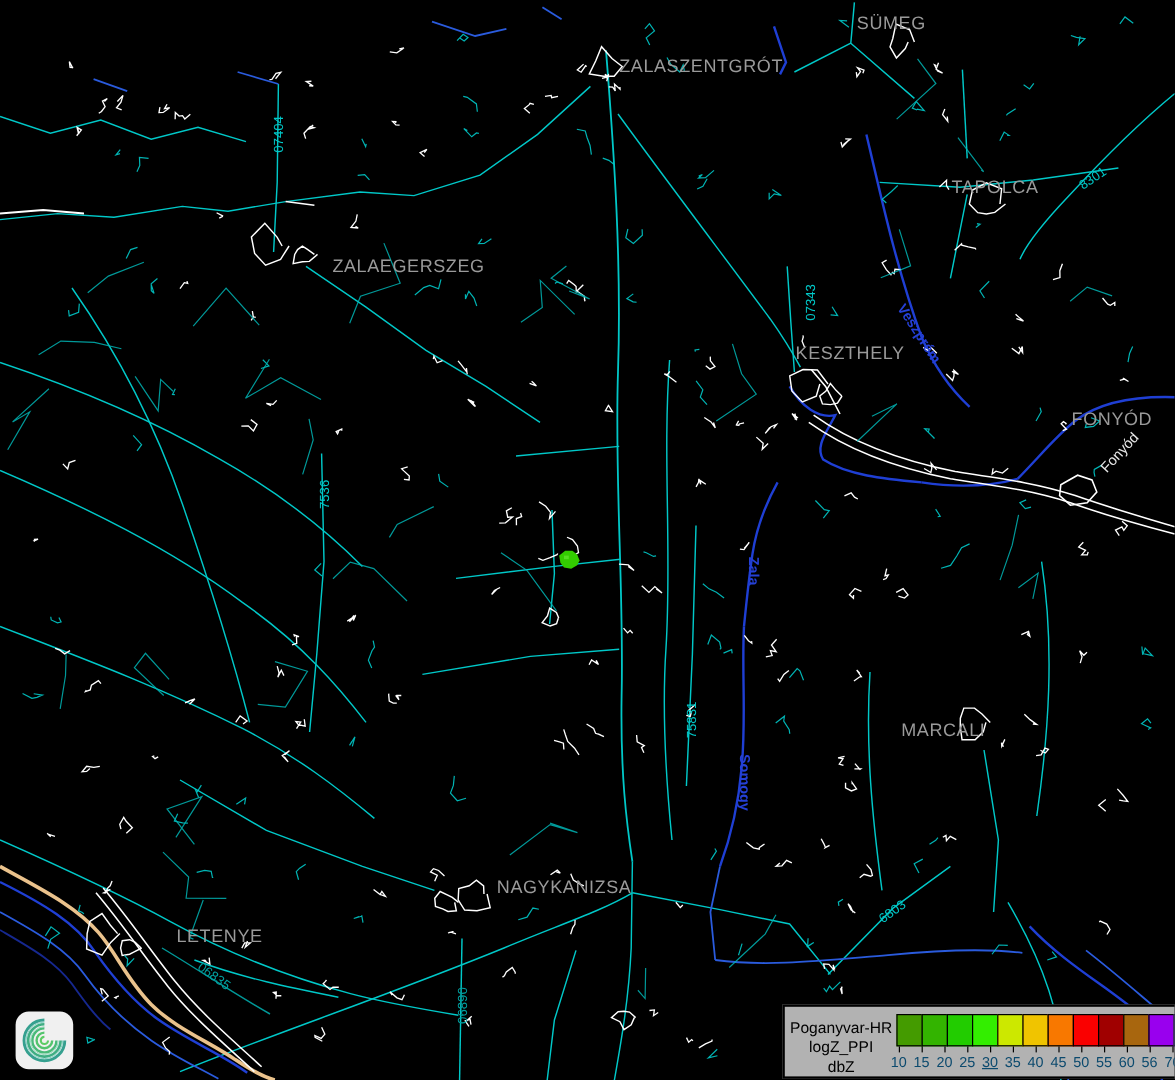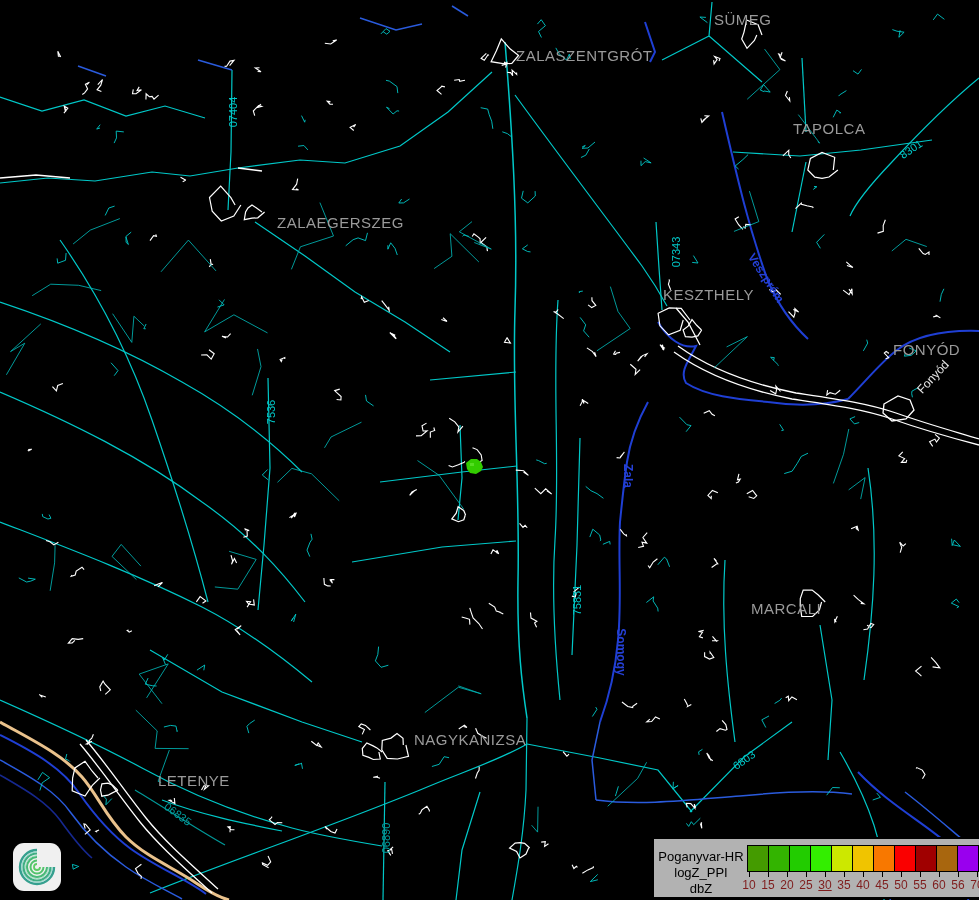--- a/index.html
+++ b/index.html
@@ -26,21 +26,21 @@
   .bd{stroke:#eac28c;stroke-width:3;fill:none;}
   
   .legend{position:absolute;left:622px;top:837px;width:356px;height:62px;background:#b2b2b2;
           border:2px solid #000;box-sizing:border-box;display:flex;align-items:flex-end;margin-left:30px;}
   .legend-text{width:94px;text-align:center;color:#000;font-size:13px;line-height:16px;}
   .legend-scale{position:relative;flex:1;height:100%;}
   .cells{position:absolute;left:0;top:6px;display:flex;}
   .cell{width:20px;height:25px;border:1px solid #000;margin-left:-1px;}
   .ticks{position:absolute;left:0;top:33px;width:100%;height:24px;}
   .tickmark{position:absolute;top:0;width:1px;height:5px;background:#000;}
-  .ticklab{position:absolute;top:6px;transform:translateX(-50%);color:#7f1d1d;font-size:12px;}
+  .ticklab{position:absolute;top:6px;transform:translateX(-50%);color:#0c4a6e;font-size:12px;}
   
   .logo{position:absolute;left:13px;top:843px;width:48px;height:48px;background:#f0f0f0;
         border-radius:11px;}
 </style>
 </head>
 <body>
 
 <div class="map">
 
   <svg class="layer" width="979" height="900" viewBox="0 0 979 900">
@@ -401,27 +401,27 @@
 
     <g>
       <path d="M466,463 l5,-4 l6,0 l4,3 l2,5 l-2,4 l-5,3 l-6,-1 l-3,-4 z" fill="#33cc00"></path>
       <rect x="470" y="463" width="4" height="3" fill="#55dd22"></rect>
     </g>
   </svg>
 
 
   <div class="lbl-town" style="left:516px;top:47px">ZALASZENTGRÓT</div>
   <div class="lbl-town" style="left:714px;top:11px">SÜMEG</div>
-  <div class="lbl-town" style="left:793px;top:120px">TAPOLCA</div>
+  <div class="lbl-town" style="left:793px;top:148px">TAPOLCA</div>
   <div class="lbl-town" style="left:277px;top:214px">ZALAEGERSZEG</div>
   <div class="lbl-town" style="left:663px;top:286px">KESZTHELY</div>
   <div class="lbl-town" style="left:893px;top:341px">FONYÓD</div>
   <div class="lbl-town" style="left:751px;top:600px">MARCALI</div>
   <div class="lbl-town" style="left:414px;top:731px">NAGYKANIZSA</div>
-  <div class="lbl-town" style="left:158px;top:772px">LETENYE</div>
+  <div class="lbl-town" style="left:147px;top:772px">LETENYE</div>
 
   <div class="lbl-road" style="left:233px;top:112px;transform:translate(-50%,-50%) rotate(-90deg)">07404</div>
   <div class="lbl-road" style="left:676px;top:252px;transform:translate(-50%,-50%) rotate(-90deg)">07343</div>
   <div class="lbl-road" style="left:271px;top:412px;transform:translate(-50%,-50%) rotate(-90deg)">7536</div>
   <div class="lbl-road" style="left:577px;top:600px;transform:translate(-50%,-50%) rotate(-90deg)">75831</div>
   <div class="lbl-road dark" style="left:386px;top:838px;transform:translate(-50%,-50%) rotate(-90deg)">06890</div>
   <div class="lbl-road" style="left:911px;top:149px;transform:translate(-50%,-50%) rotate(-34deg)">8301</div>
   <div class="lbl-road" style="left:744px;top:760px;transform:translate(-50%,-50%) rotate(-35deg)">6803</div>
   <div class="lbl-road dark" style="left:178px;top:814px;transform:translate(-50%,-50%) rotate(36deg)">06835</div>
 

